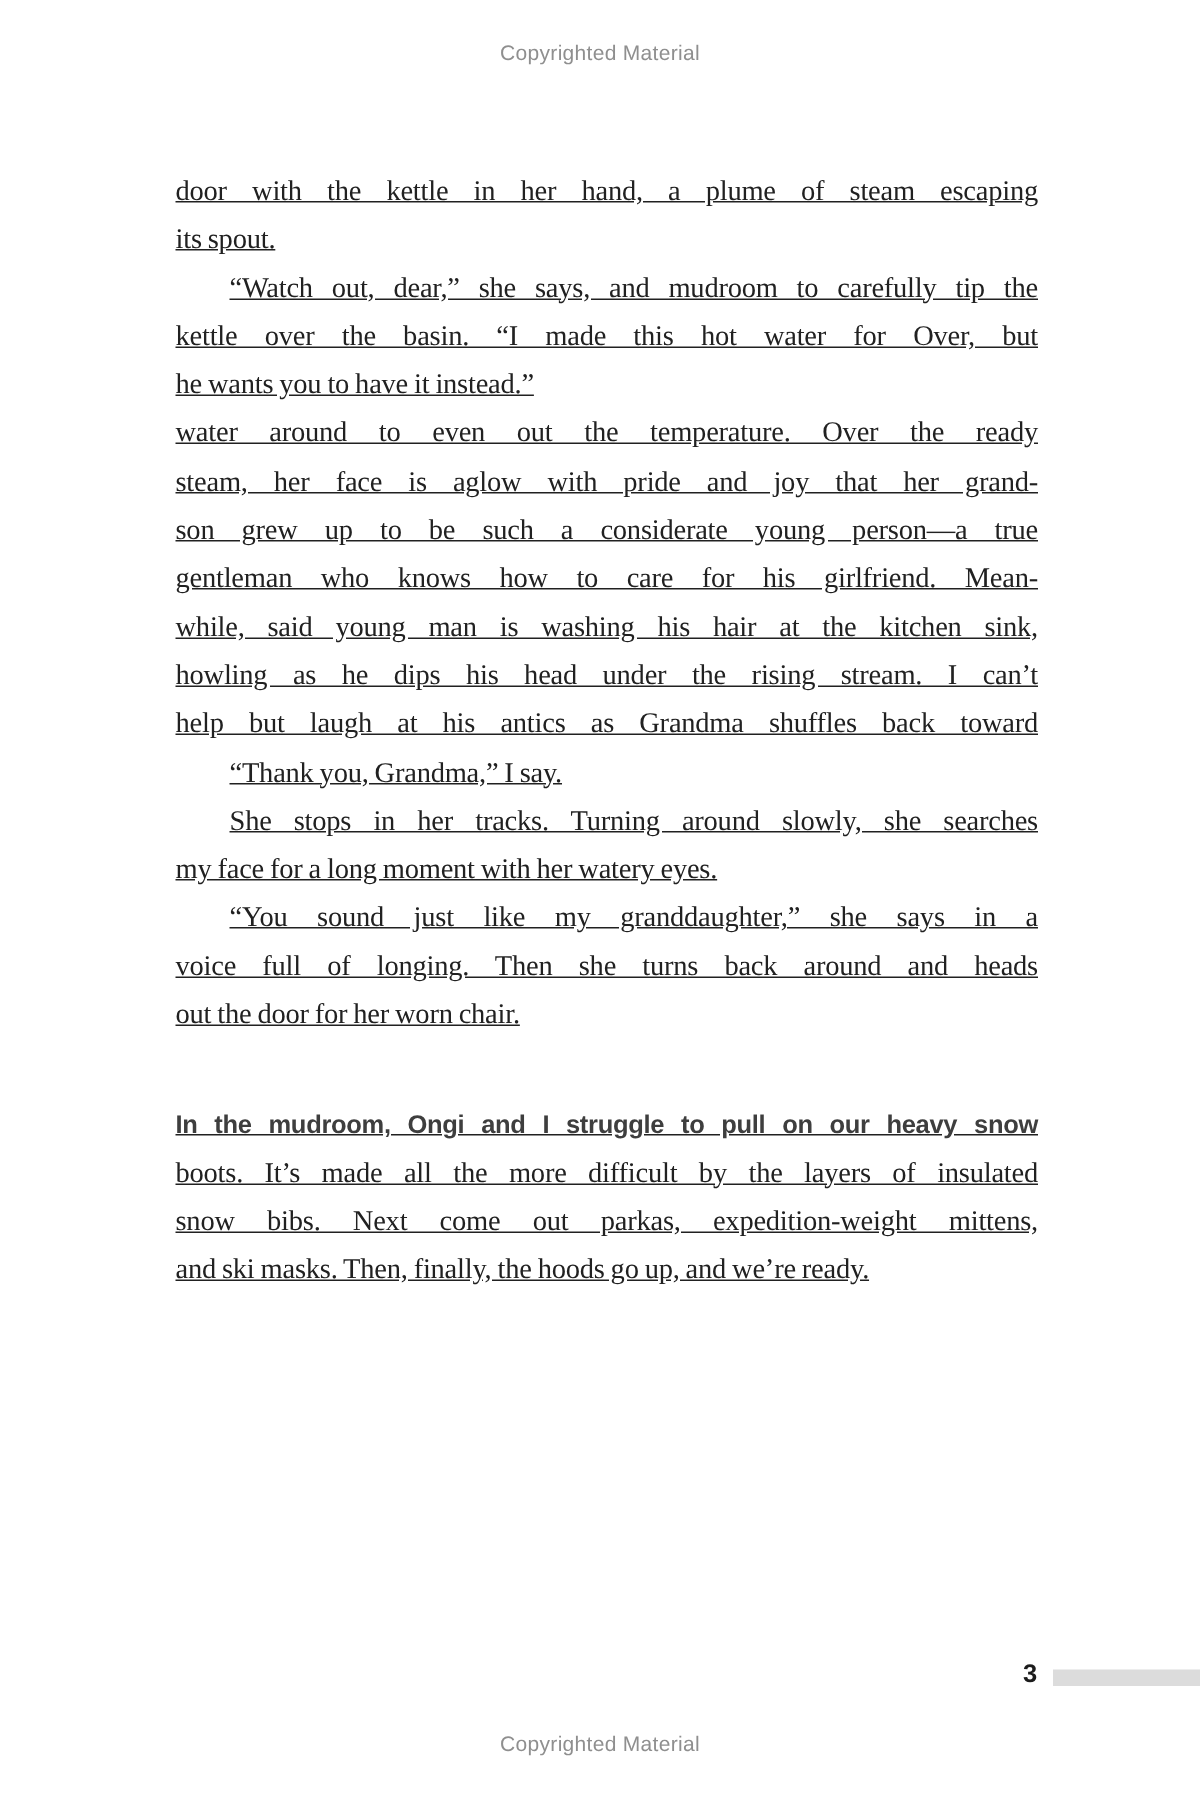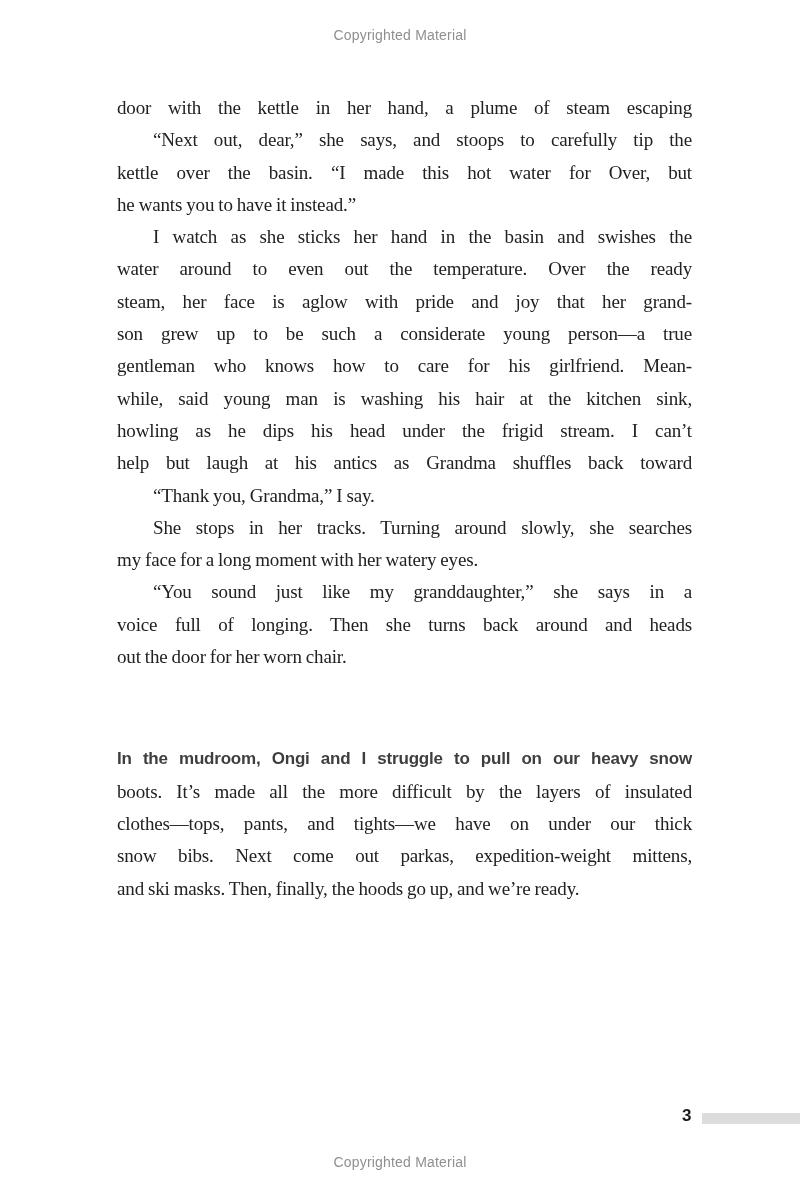--- a/index.html
+++ b/index.html
@@ -18,30 +18,31 @@
     text-align: center;
     font-family: "Liberation Sans", sans-serif;
     font-size: 14px;
     letter-spacing: 0.2px;
     color: var(--notice-gray, #8f8f8f);
   }
   .notice.top { top: 27px; }
   .notice.bottom { top: 1154px; }
   .body-text {
     position: absolute;
-    left: 117px; top: 92px; width: 575px;
+    left: 117px; top: 112px; width: 575px;
     font-family: "Liberation Serif", serif;
     font-size: 19px;
     line-height: 32.3px;
     color: var(--body-text, #212121);
     letter-spacing: -0.15px;
     word-spacing: -0.6px;
+    text-decoration: underline;
   }
   .paragraph { margin: 0; }
-  .paragraph.gap { margin-top: 70px; }
+  .paragraph.gap { margin-top: 41px; }
   .line { text-align: left; white-space: normal; }
   .line.j { text-align: justify; text-align-last: justify; }
   .line.indent { padding-left: 36px; }
   .line.lead {
     font-family: "Liberation Sans", sans-serif;
     font-weight: 700;
     font-size: 17px;
     letter-spacing: -0.2px;
     word-spacing: 0;
     color: var(--lead-text, #3e3e3e);
@@ -65,52 +66,51 @@
 </style>
 </head>
 <body>
 
 <div class="page">
   <div class="notice top">Copyrighted Material</div>
 
   <main class="body-text">
       <div class="paragraph">
         <div class="line j">door with the kettle in her hand, a plume of steam escaping</div>
+        <div class="line">its spout.</div>
       </div>
       <div class="paragraph">
-        <div class="line j indent">“Next out, dear,” she says, and stoops to carefully tip the</div>
+        <div class="line j indent">“Watch out, dear,” she says, and mudroom to carefully tip the</div>
         <div class="line j">kettle over the basin. “I made this hot water for Over, but</div>
         <div class="line">he wants you to have it instead.”</div>
       </div>
       <div class="paragraph">
-        <div class="line j indent">I watch as she sticks her hand in the basin and swishes the</div>
         <div class="line j">water around to even out the temperature. Over the ready</div>
         <div class="line j">steam, her face is aglow with pride and joy that her grand-</div>
         <div class="line j">son grew up to be such a considerate young person—a true</div>
         <div class="line j">gentleman who knows how to care for his girlfriend. Mean-</div>
         <div class="line j">while, said young man is washing his hair at the kitchen sink,</div>
-        <div class="line j">howling as he dips his head under the frigid stream. I can’t</div>
+        <div class="line j">howling as he dips his head under the rising stream. I can’t</div>
         <div class="line j">help but laugh at his antics as Grandma shuffles back toward</div>
       </div>
       <div class="paragraph">
         <div class="line indent">“Thank you, Grandma,” I say.</div>
       </div>
       <div class="paragraph">
         <div class="line j indent">She stops in her tracks. Turning around slowly, she searches</div>
         <div class="line">my face for a long moment with her watery eyes.</div>
       </div>
       <div class="paragraph">
         <div class="line j indent">“You sound just like my granddaughter,” she says in a</div>
         <div class="line j">voice full of longing. Then she turns back around and heads</div>
         <div class="line">out the door for her worn chair.</div>
       </div>
       <div class="paragraph gap">
         <div class="line j lead">In the mudroom, Ongi and I struggle to pull on our heavy snow</div>
         <div class="line j">boots. It’s made all the more difficult by the layers of insulated</div>
-        <div class="line j">clothes—tops, pants, and tights—we have on under our thick</div>
         <div class="line j">snow bibs. Next come out parkas, expedition-weight mittens,</div>
         <div class="line">and ski masks. Then, finally, the hoods go up, and we’re ready.</div>
       </div>
     </main>
 
   <span class="pagenum">3</span>
   <span class="pagebar"></span>
 
   <div class="notice bottom">Copyrighted Material</div>
 </div>

